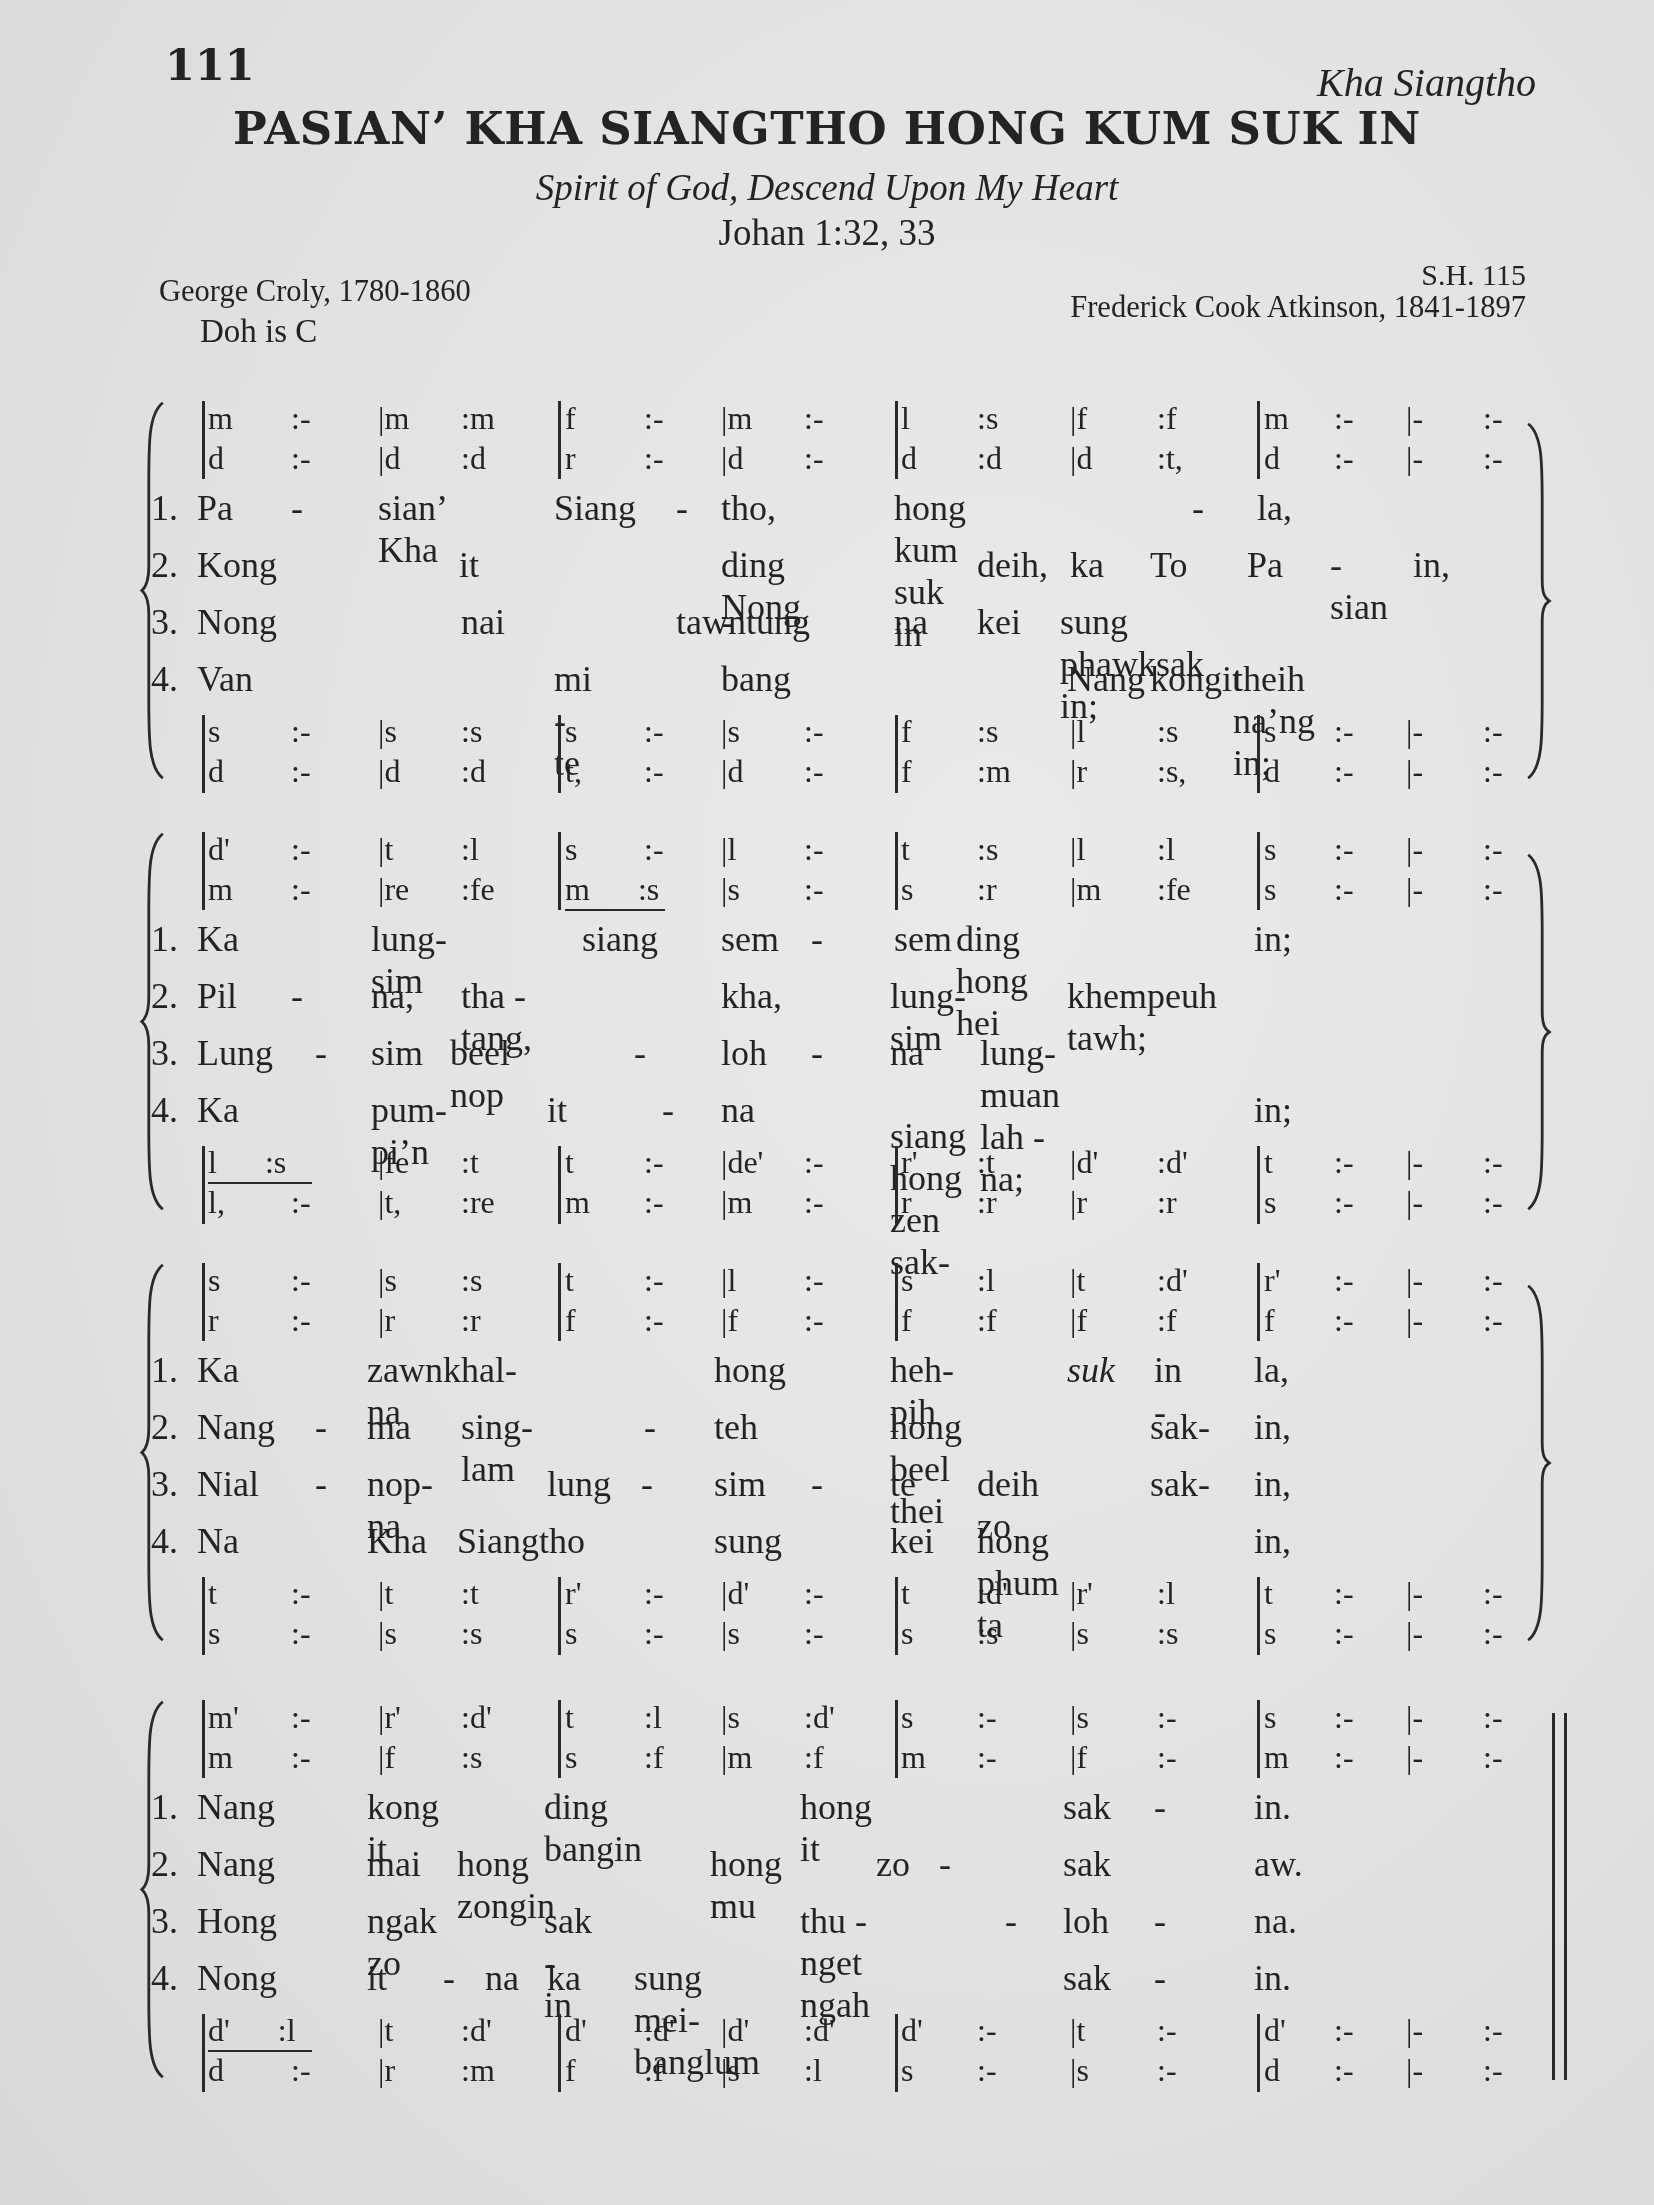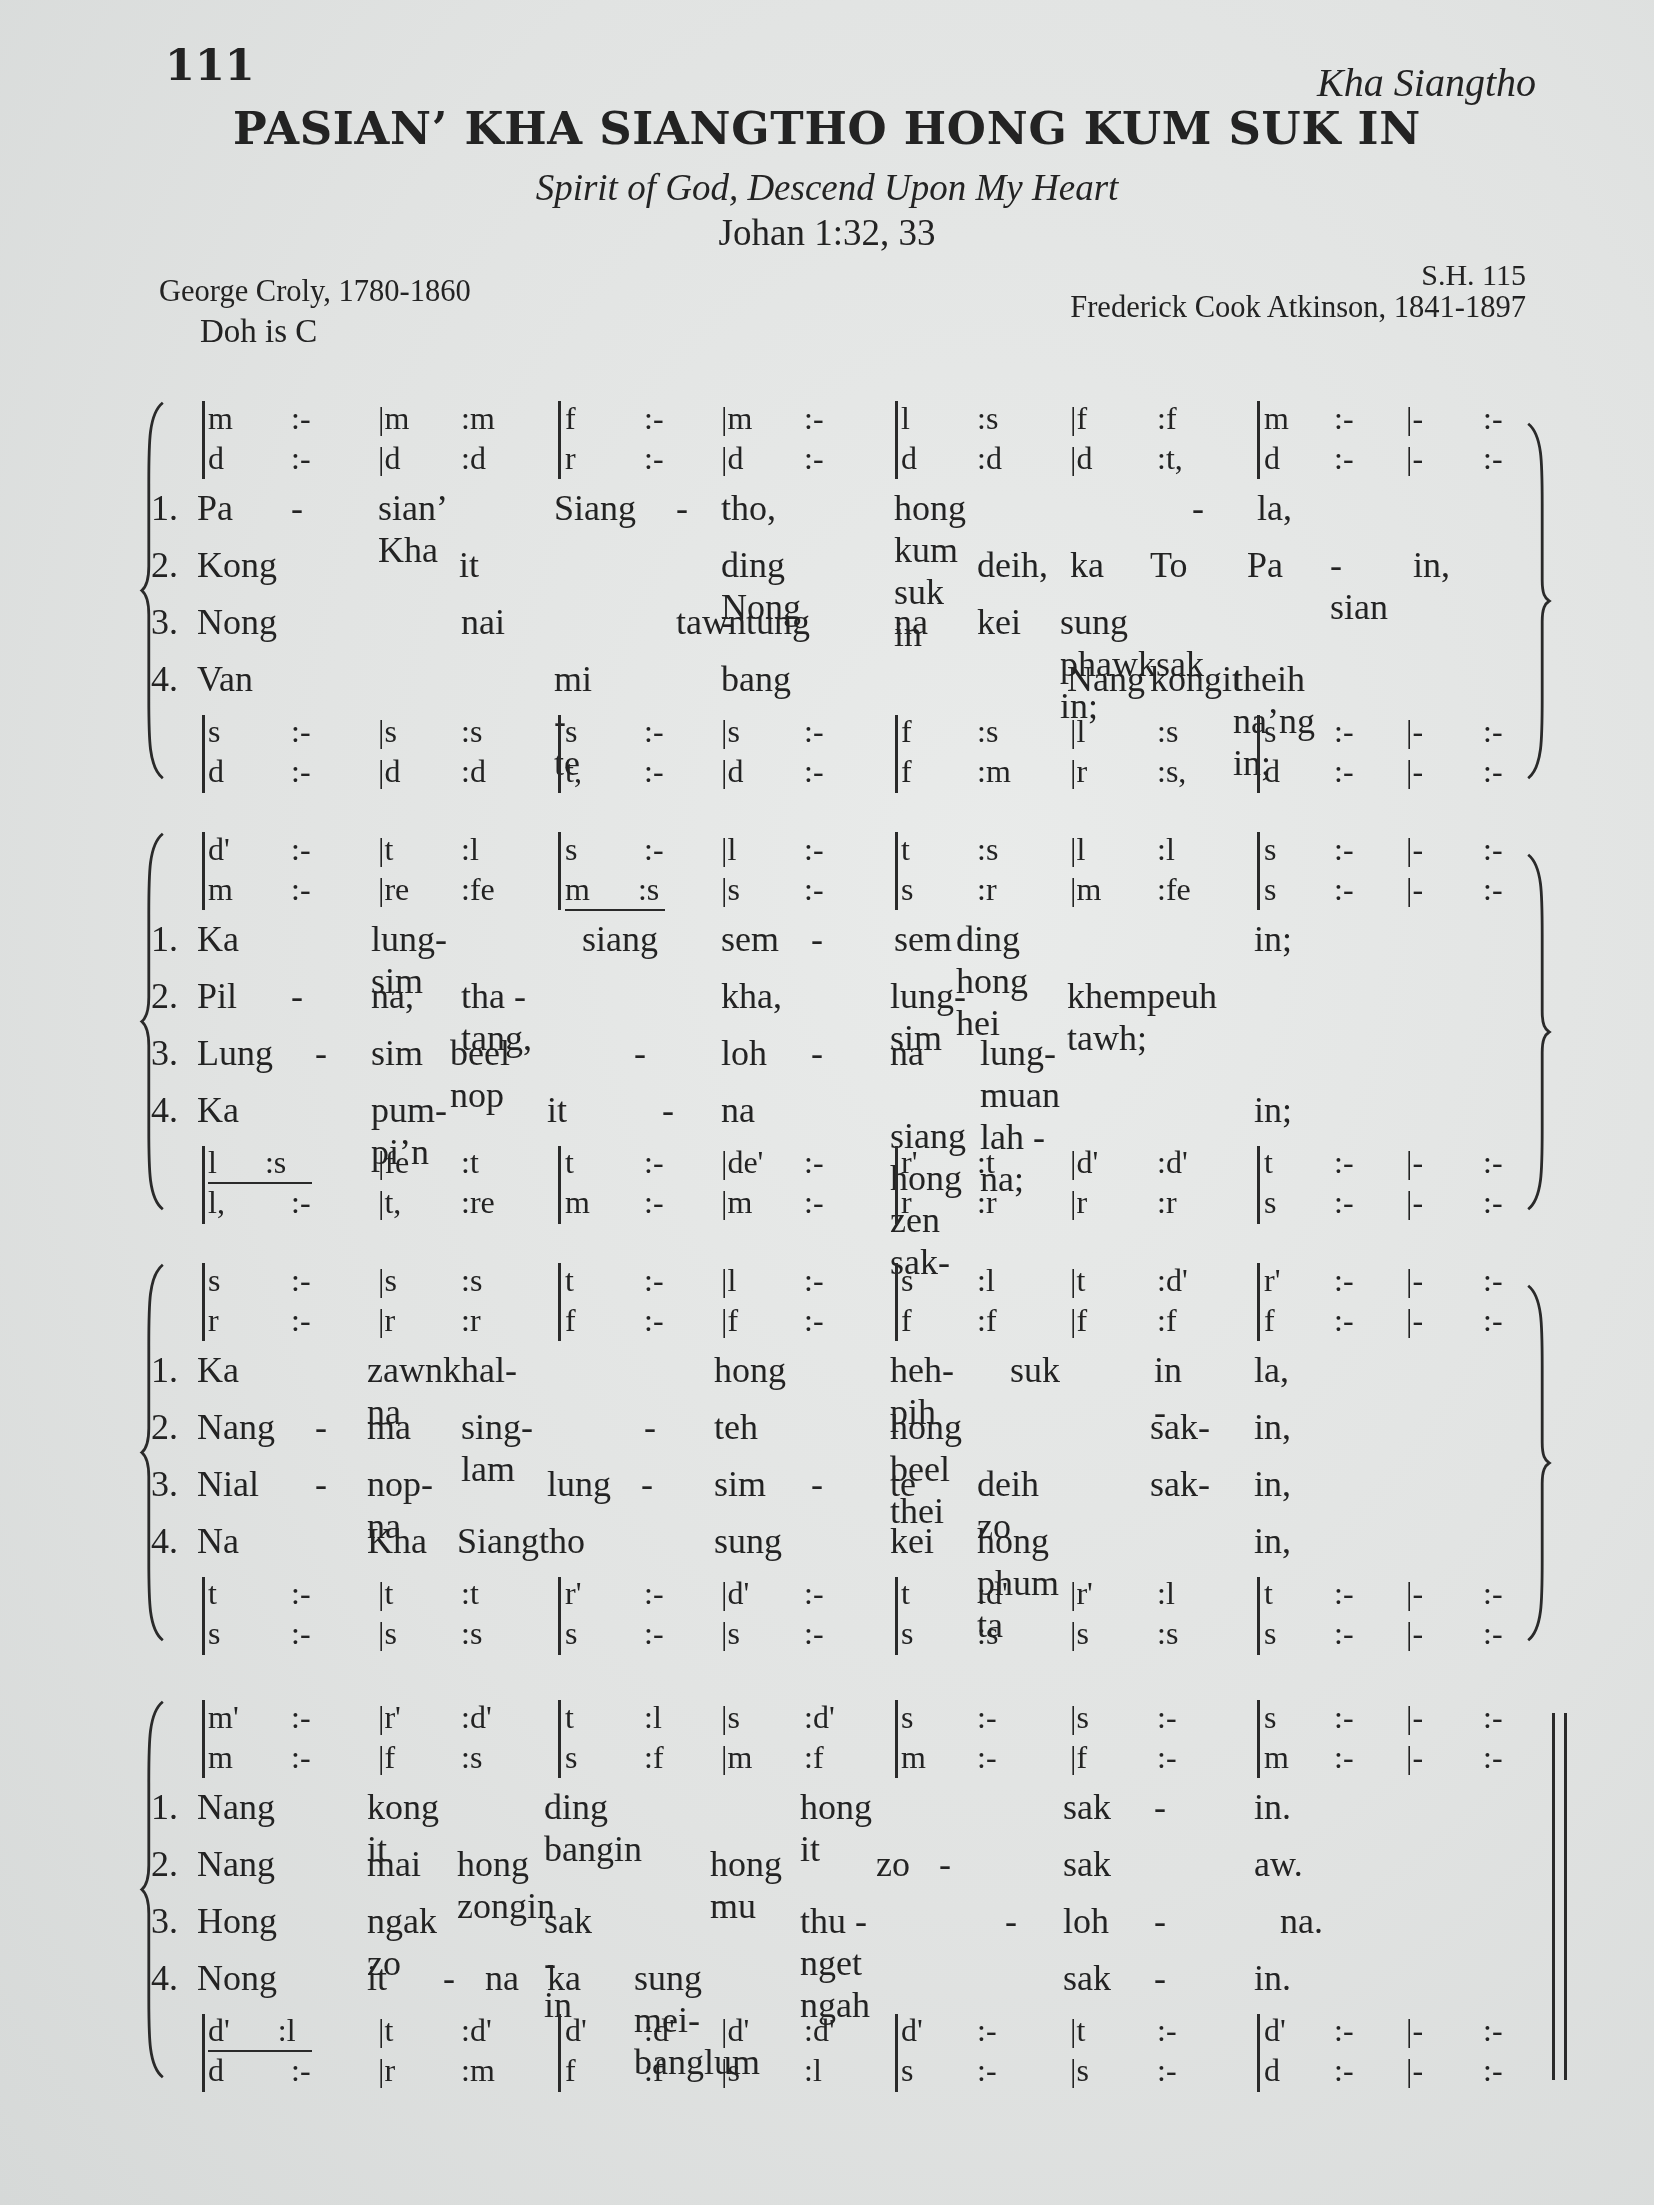--- a/index.html
+++ b/index.html
@@ -367,21 +367,21 @@
       <div class="bar" style="left: 202px; top: 1.4px; height: 78px;"></div>
       <div class="bar" style="left: 558px; top: 1.4px; height: 78px;"></div>
       <div class="bar" style="left: 895px; top: 1.4px; height: 78px;"></div>
       <div class="bar" style="left: 1257px; top: 1.4px; height: 78px;"></div>
       <div class="lyric-row" style="top: 87px;">
         <span class="verse-num">1.</span>
         <span class="lyric-cell" style="left: 197px;">Ka</span>
         <span class="lyric-cell" style="left: 367px;">zawnkhal-na</span>
         <span class="lyric-cell" style="left: 714px;">hong</span>
         <span class="lyric-cell" style="left: 890px;">heh- pih</span>
-        <span class="lyric-cell" style="left: 1010px;">suk</span>
+        <span class="lyric-cell" style="left: 1067px; font-style: italic;">suk</span>
         <span class="lyric-cell" style="left: 1154px;">in -</span>
         <span class="lyric-cell" style="left: 1254px;">la,</span>
       </div>
       <div class="lyric-row" style="top: 144px;">
         <span class="verse-num">2.</span>
         <span class="lyric-cell" style="left: 197px;">Nang</span>
         <span class="lyric-cell" style="left: 315px;">-</span>
         <span class="lyric-cell" style="left: 367px;">ma</span>
         <span class="lyric-cell" style="left: 461px;">sing- lam</span>
         <span class="lyric-cell" style="left: 644px;">-</span>
@@ -526,21 +526,21 @@
       </div>
       <div class="lyric-row" style="top: 201px;">
         <span class="verse-num">3.</span>
         <span class="lyric-cell" style="left: 197px;">Hong</span>
         <span class="lyric-cell" style="left: 367px;">ngak zo</span>
         <span class="lyric-cell" style="left: 544px;">sak - in</span>
         <span class="lyric-cell" style="left: 800px;">thu - nget ngah</span>
         <span class="lyric-cell" style="left: 1005px;">-</span>
         <span class="lyric-cell" style="left: 1063px;">loh</span>
         <span class="lyric-cell" style="left: 1154px;">-</span>
-        <span class="lyric-cell" style="left: 1254px; margin-left: 26px;">na.</span>
+        <span class="lyric-cell" style="left: 1254px;">na.</span>
       </div>
       <div class="lyric-row" style="top: 258px;">
         <span class="verse-num">4.</span>
         <span class="lyric-cell" style="left: 197px;">Nong</span>
         <span class="lyric-cell" style="left: 367px;">it</span>
         <span class="lyric-cell" style="left: 443px;">-</span>
         <span class="lyric-cell" style="left: 485px;">na</span>
         <span class="lyric-cell" style="left: 547px;">ka</span>
         <span class="lyric-cell" style="left: 634px;">sung mei-banglum</span>
         <span class="lyric-cell" style="left: 1063px;">sak</span>

